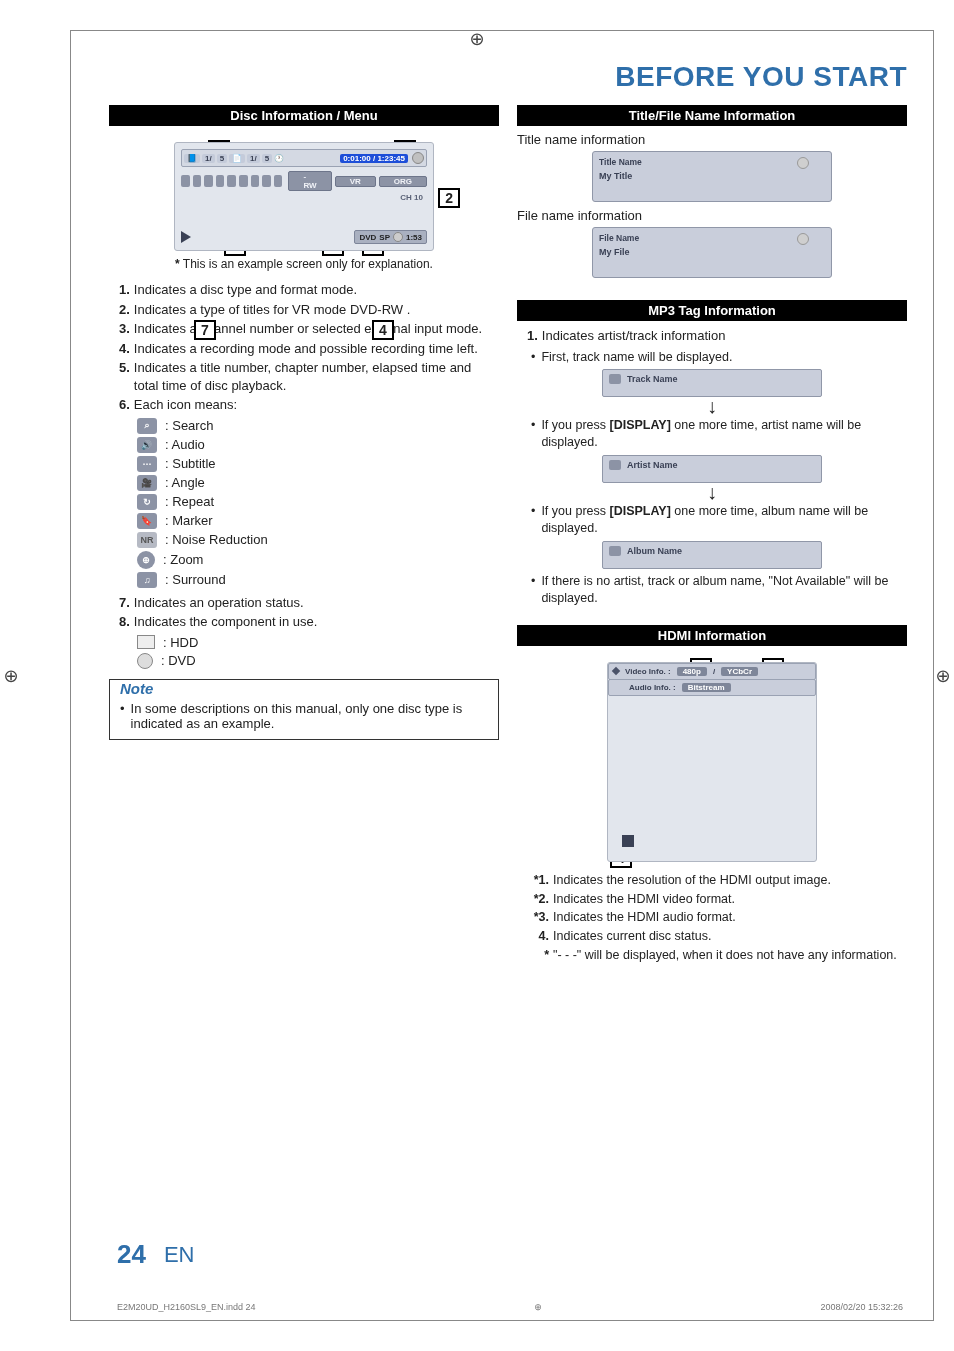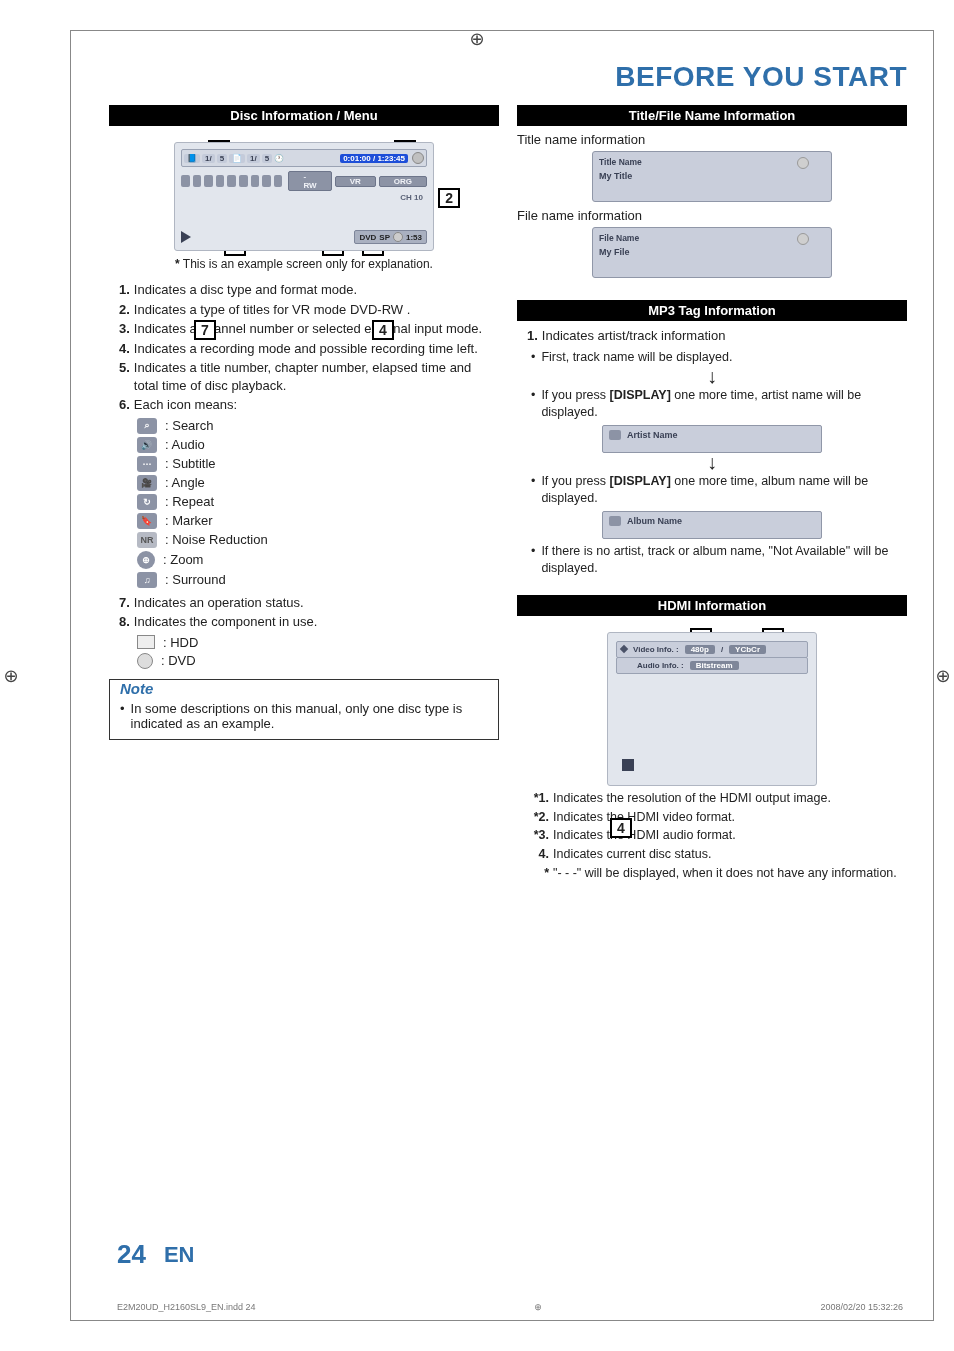--- a/index.html
+++ b/index.html
@@ -137,40 +137,40 @@
   }
   .tag-panel .tic{width:12px;height:10px;background:#8c93a5;border-radius:2px;}
   .darrow{ text-align:center; font-size:20px; line-height:14px; margin:2px 0;}
 
   .bullet { display:flex; gap:6px; margin:4px 0 4px 14px; font-size:12.5px; line-height:1.35;}
   .bullet::before{content:"•"; flex-shrink:0;}
   .bullet b{font-weight:700;}
 
   
   .hdmi-shell{
-    width:210px; margin:4px auto; background:#e2e6ed;border:1px solid #b0b6c2;border-radius:3px;
-    padding:8px; position:relative; height:154px;
+    width:210px; margin:10px auto; background:#e2e6ed;border:1px solid #b0b6c2;border-radius:3px;
+    position:relative; height:200px;
   }
   .hdmi-row{display:flex;gap:6px;align-items:center;font-size:8px;font-weight:700;color:#f0f2f7;
     background:#c9cedb;border:1px solid #9aa2b3;border-radius:2px;padding:3px 4px;}
   .hdmi-row .lab{color:#3a4155;}
   .hdmi-chip{background:#7e8699;border-radius:2px;padding:0 6px;color:#fff;font-size:8px;}
   .hdmi-stop{position:absolute;left:14px;bottom:14px;width:12px;height:12px;background:#3a4155;}
   .hdmi-row + .hdmi-row{margin-top:-1px;}
 
   .starlist{margin-left:8px;}
   .starlist .row{display:flex;gap:4px;margin:2px 0;font-size:12.5px;line-height:1.35;}
   .starlist .pre{font-weight:700;flex-shrink:0;min-width:24px;text-align:right;}
 
   .footer {
     position:absolute; left:0; right:0; bottom:50px;
     display:flex; align-items:center; padding:0 30px 0 46px;
   }
   .footer .pn{font-size:26px;font-weight:700;color:#2F6FAA;margin-right:18px;}
-  .footer .en{font-size:22px;font-weight:700;color:#2F6FAA;}
+  .footer .en{font-size:22px;font-weight:400;color:#2F6FAA;}
   .foot2{
     position:absolute;left:46px;right:30px;bottom:8px;display:flex;justify-content:space-between;
     font-size:9px;color:#777;
   }
 </style>
 </head>
 <body>
 
 <span class="crosshair-top">⊕</span>
 <span class="crosshair-left">⊕</span>
@@ -358,20 +358,24 @@
       <div class="section-header" style="margin-top:22px;"><span class="inner">MP3 Tag Information</span></div>
       <ol class="num">
         <li>
             <span class="n">1.</span>
             <span>Indicates artist/track information</span>
           </li>
       </ol>
       <div class="bullet">
           <span>First, track name will be displayed.</span>
         </div>
+      <div class="tag-panel">
+          <span class="tic"></span>
+          <span>Track Name</span>
+        </div>
       <div class="darrow">↓</div>
       <div class="bullet">
           <span><span>If you press </span><b>[DISPLAY]</b><span> one more time, artist name will be displayed.</span></span>
         </div>
       <div class="tag-panel">
           <span class="tic"></span>
           <span>Artist Name</span>
         </div>
       <div class="darrow">↓</div>
       <div class="bullet">

